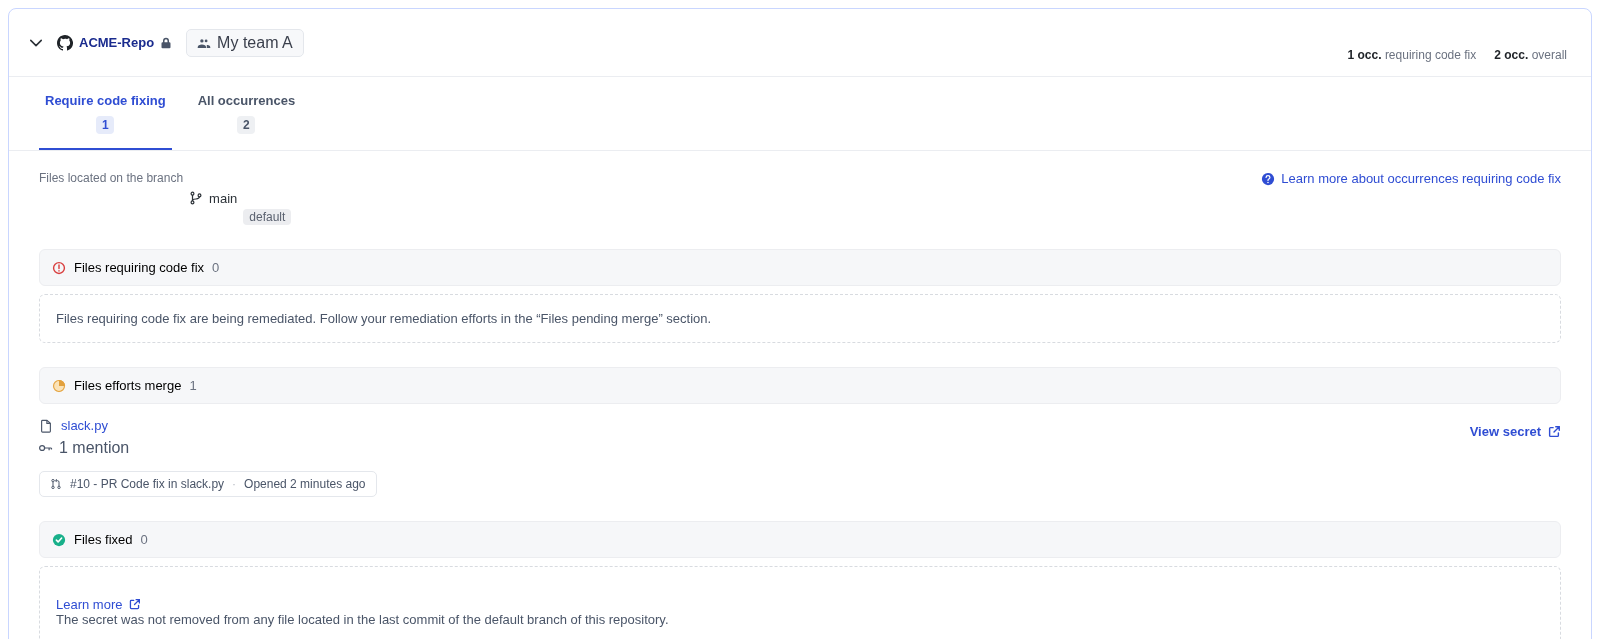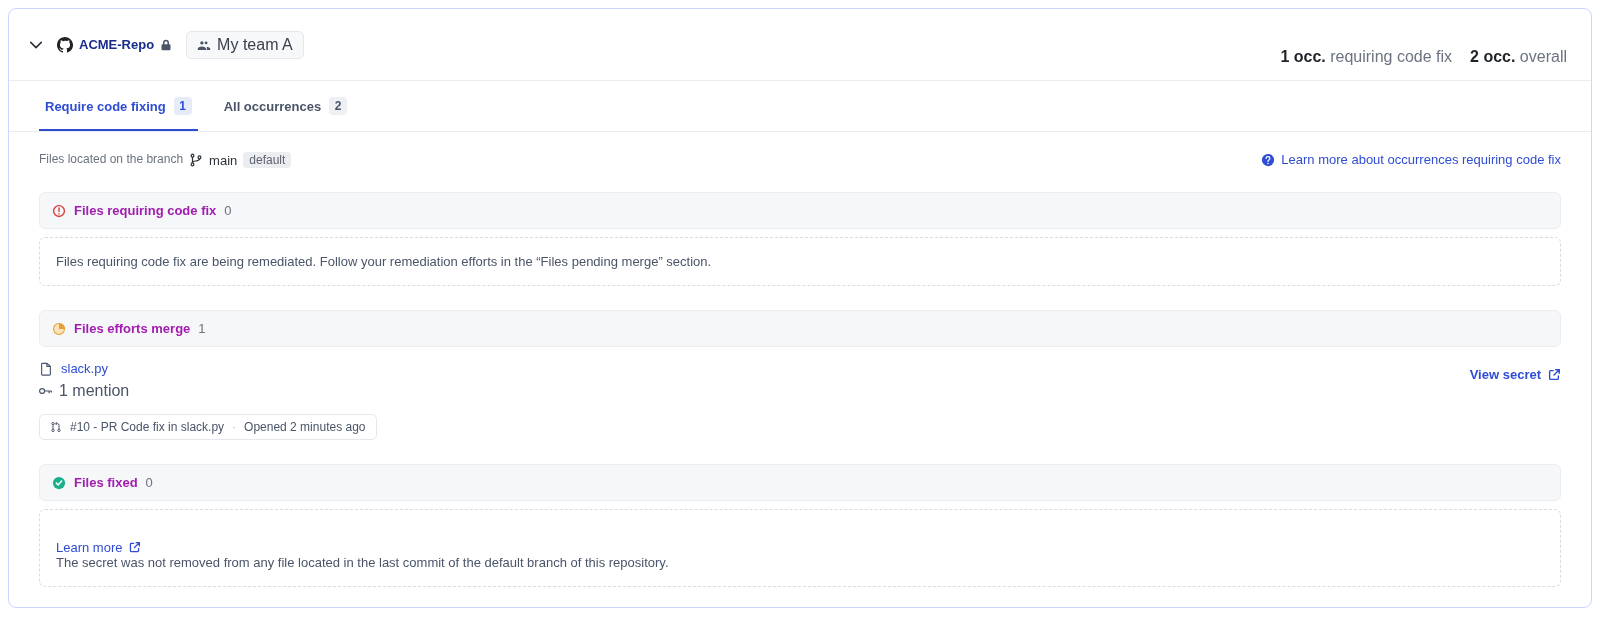--- a/index.html
+++ b/index.html
@@ -45,21 +45,21 @@
   background: #f7f8fa;
   border-radius: 5px;
   padding: 4px 10px;
   color: #3a3f4c;
   font-size: 16px;
   font-weight: 500;
 }
 .top-right {
   display: flex;
   gap: 18px;
-  font-size: 16px;
+  font-size: 12px;
   color: #6b7280;
   margin-top: 25px;
 }
 .top-right .bold { font-weight: 700; color: #1f2328; }
 .divider { border-top: 1px solid #ebedf1; }
 
 .tabs {
   display: flex;
   gap: 20px;
   padding: 0 30px;
@@ -68,20 +68,21 @@
 .tab {
   display: inline-flex;
   align-items: center;
   gap: 8px;
   font-weight: 600;
   color: #4a5568;
   padding: 16px 6px 14px;
   border-bottom: 2px solid transparent;
   cursor: pointer;
   font-size: 13px;
+  flex-direction: column;
 }
 .tab.active { color: #2f4dd3; border-bottom-color: #2f4dd3; }
 .tab.active .count { background: #e6ebfa; color: #2f4dd3; }
 .count {
   display: inline-flex; align-items:center; justify-content:center;
   min-width: 18px; height: 18px;
   padding: 0 5px;
   border-radius: 4px;
   background: #eef0f3;
   color: #4a5568;
@@ -100,35 +101,36 @@
 .branch-val {
   display:inline-flex; align-items:center; gap:6px;
   color: #2c3238;
 }
 .default-chip {
   background: #ecedf0;
   color: #5b6270;
   border-radius: 4px;
   padding: 1px 6px;
   font-size: 12px;
+  margin-top: 38px;
 }
 .learn-link {
   display:inline-flex; align-items:center; gap:6px;
   color: #2f4dd3; font-weight: 500;
   cursor:pointer;
 }
 .section-header {
   display:flex; align-items:center; gap:8px;
   background: #f6f7f9;
   border: 1px solid #ecedf0;
   border-radius: 6px;
   padding: 10px 12px;
   margin-top: 24px;
 }
-.section-header .title { font-weight:700; color:#a21caf; }
+.section-header .title { font-weight:400; color:#000000; }
 .section-header .num { color:#6b7280; }
 .icon-red svg path, .icon-red svg circle { stroke:#d93f3f; }
 .icon-amber { color:#e2a13e; }
 .icon-green { color:#18b08a; }
 .dashed-box {
   border: 1px dashed #d8dbe0;
   border-radius: 6px;
   padding: 16px 16px;
   margin-top: 8px;
   color: #4a5568;

